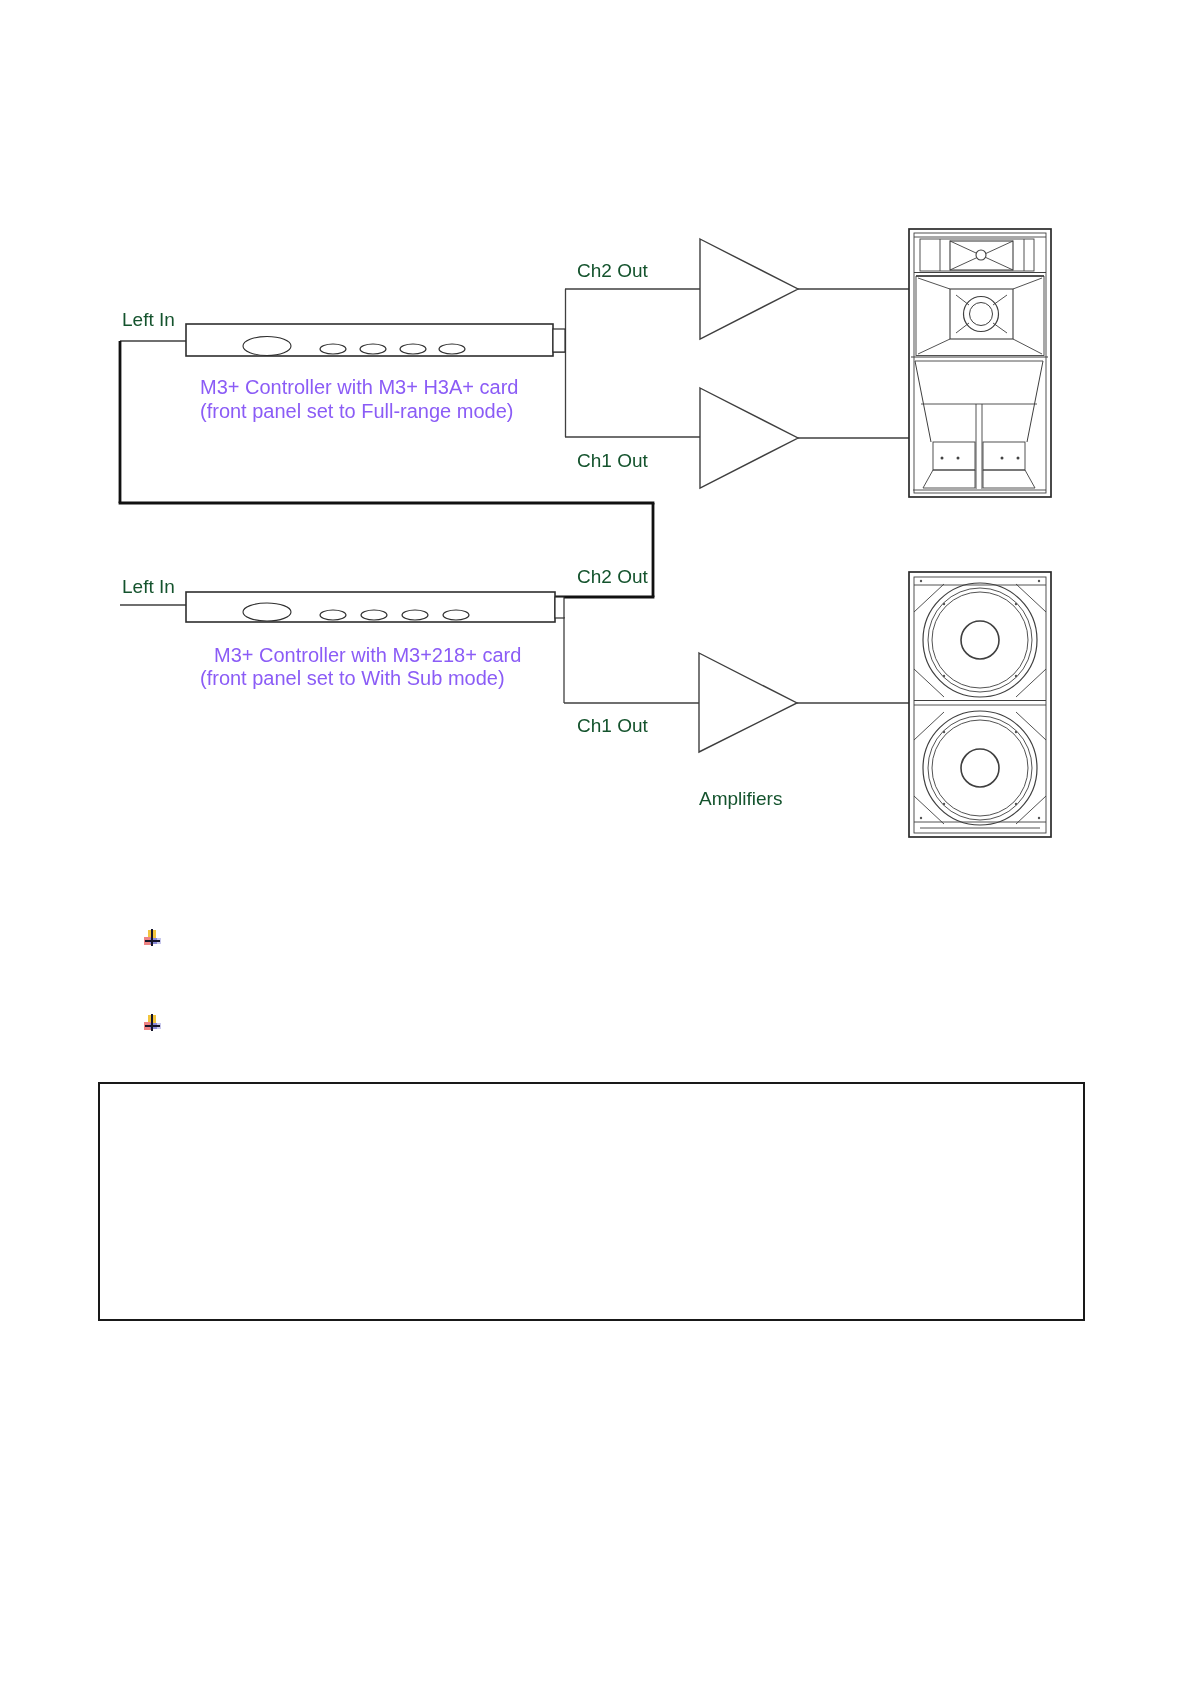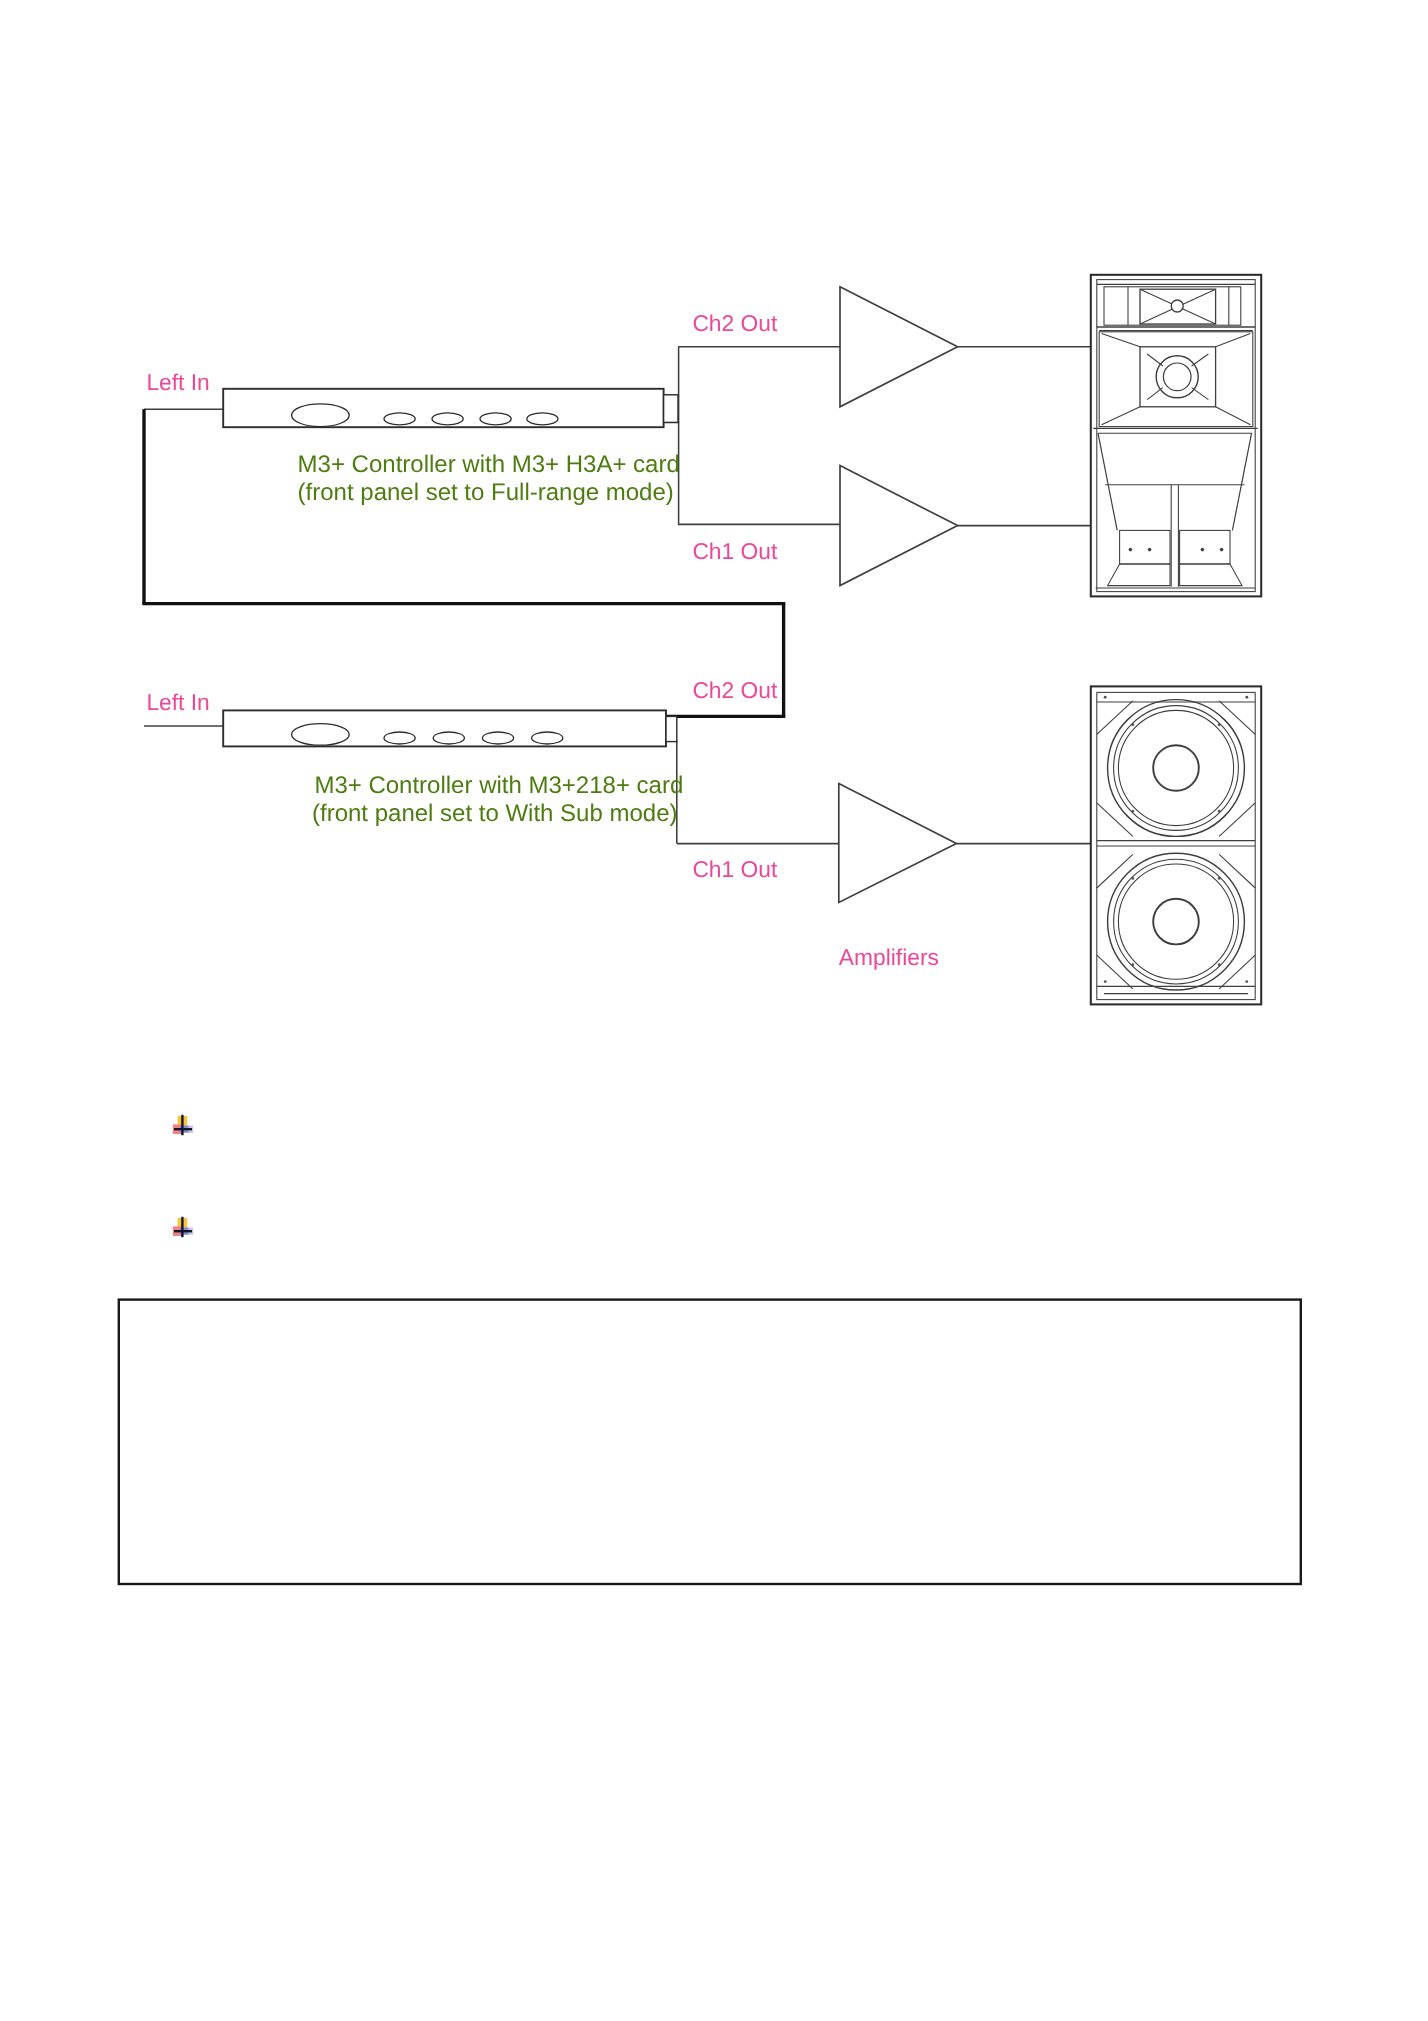--- a/index.html
+++ b/index.html
@@ -7,31 +7,30 @@
     position:relative;
     width:1190px; height:1684px;
     background:#ffffff;
     overflow:hidden;
     font-family:"Liberation Sans", sans-serif;
   }
   svg.art { position:absolute; left:0; top:0; }
   .lbl {
     position:absolute;
     font-size:19px;
-    color:#ec4899;
+    color:#14532d;
     white-space:nowrap;
     line-height:21px;
   }
   .cap {
     position:absolute;
     font-size:20px;
-    color:#4d7c0f;
+    color:#8b5cf6;
     white-space:nowrap;
     line-height:23px;
-    margin-left:48px;
   }
   .note-box {
     position:absolute;
     left:98px; top:1082px;
     width:983px; height:235px;
     border:2px solid #191919;
     background:#ffffff;
   }
   .cicon { position:absolute; width:17px; height:18px; }
   .cicon .sq { position:absolute; }
@@ -197,21 +196,21 @@
 
   <div class="lbl" style="left:122px; top:309px">Left In</div>
   <div class="lbl" style="left:577px; top:260px">Ch2 Out</div>
   <div class="lbl" style="left:577px; top:450px">Ch1 Out</div>
   <div class="cap" style="left:200px; top:376px">M3+ Controller with M3+ H3A+ card</div>
   <div class="cap" style="left:200px; top:400px">(front panel set to Full-range mode)</div>
 
   <div class="lbl" style="left:122px; top:576px">Left In</div>
   <div class="lbl" style="left:577px; top:566px">Ch2 Out</div>
   <div class="cap" style="left:214px; top:644px">M3+ Controller with M3+218+ card</div>
-  <div class="cap" style="left:212px; top:667px">(front panel set to With Sub mode)</div>
+  <div class="cap" style="left:200px; top:667px">(front panel set to With Sub mode)</div>
   <div class="lbl" style="left:577px; top:715px">Ch1 Out</div>
 
   <div class="lbl" style="left:699px; top:788px">Amplifiers</div>
 
   <div class="cicon" style="left:144px; top:929px">
     <div class="sq y"></div>
     <div class="sq r"></div>
     <div class="sq b"></div>
     <div class="sq b2"></div>
     <div class="sq v"></div>

